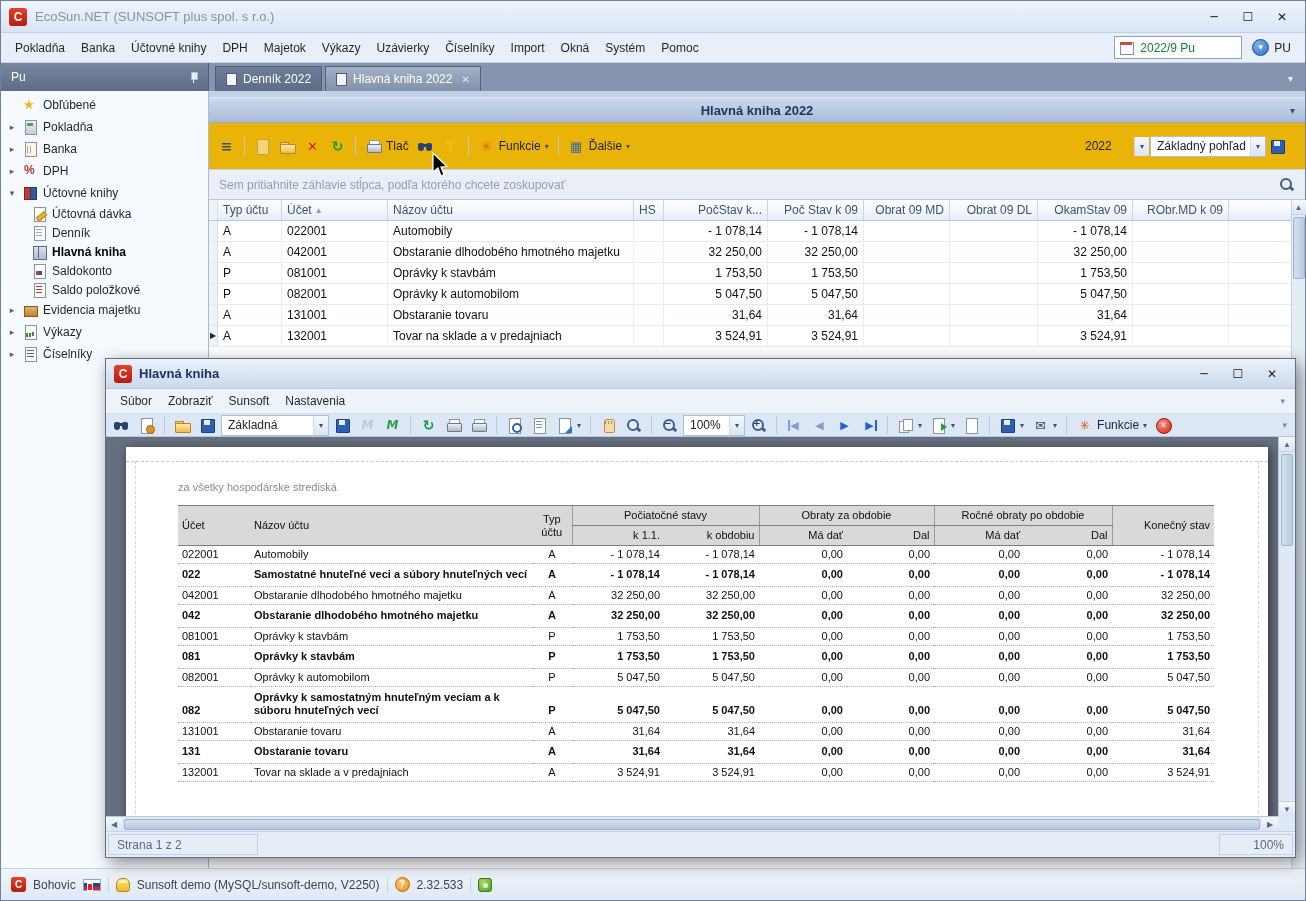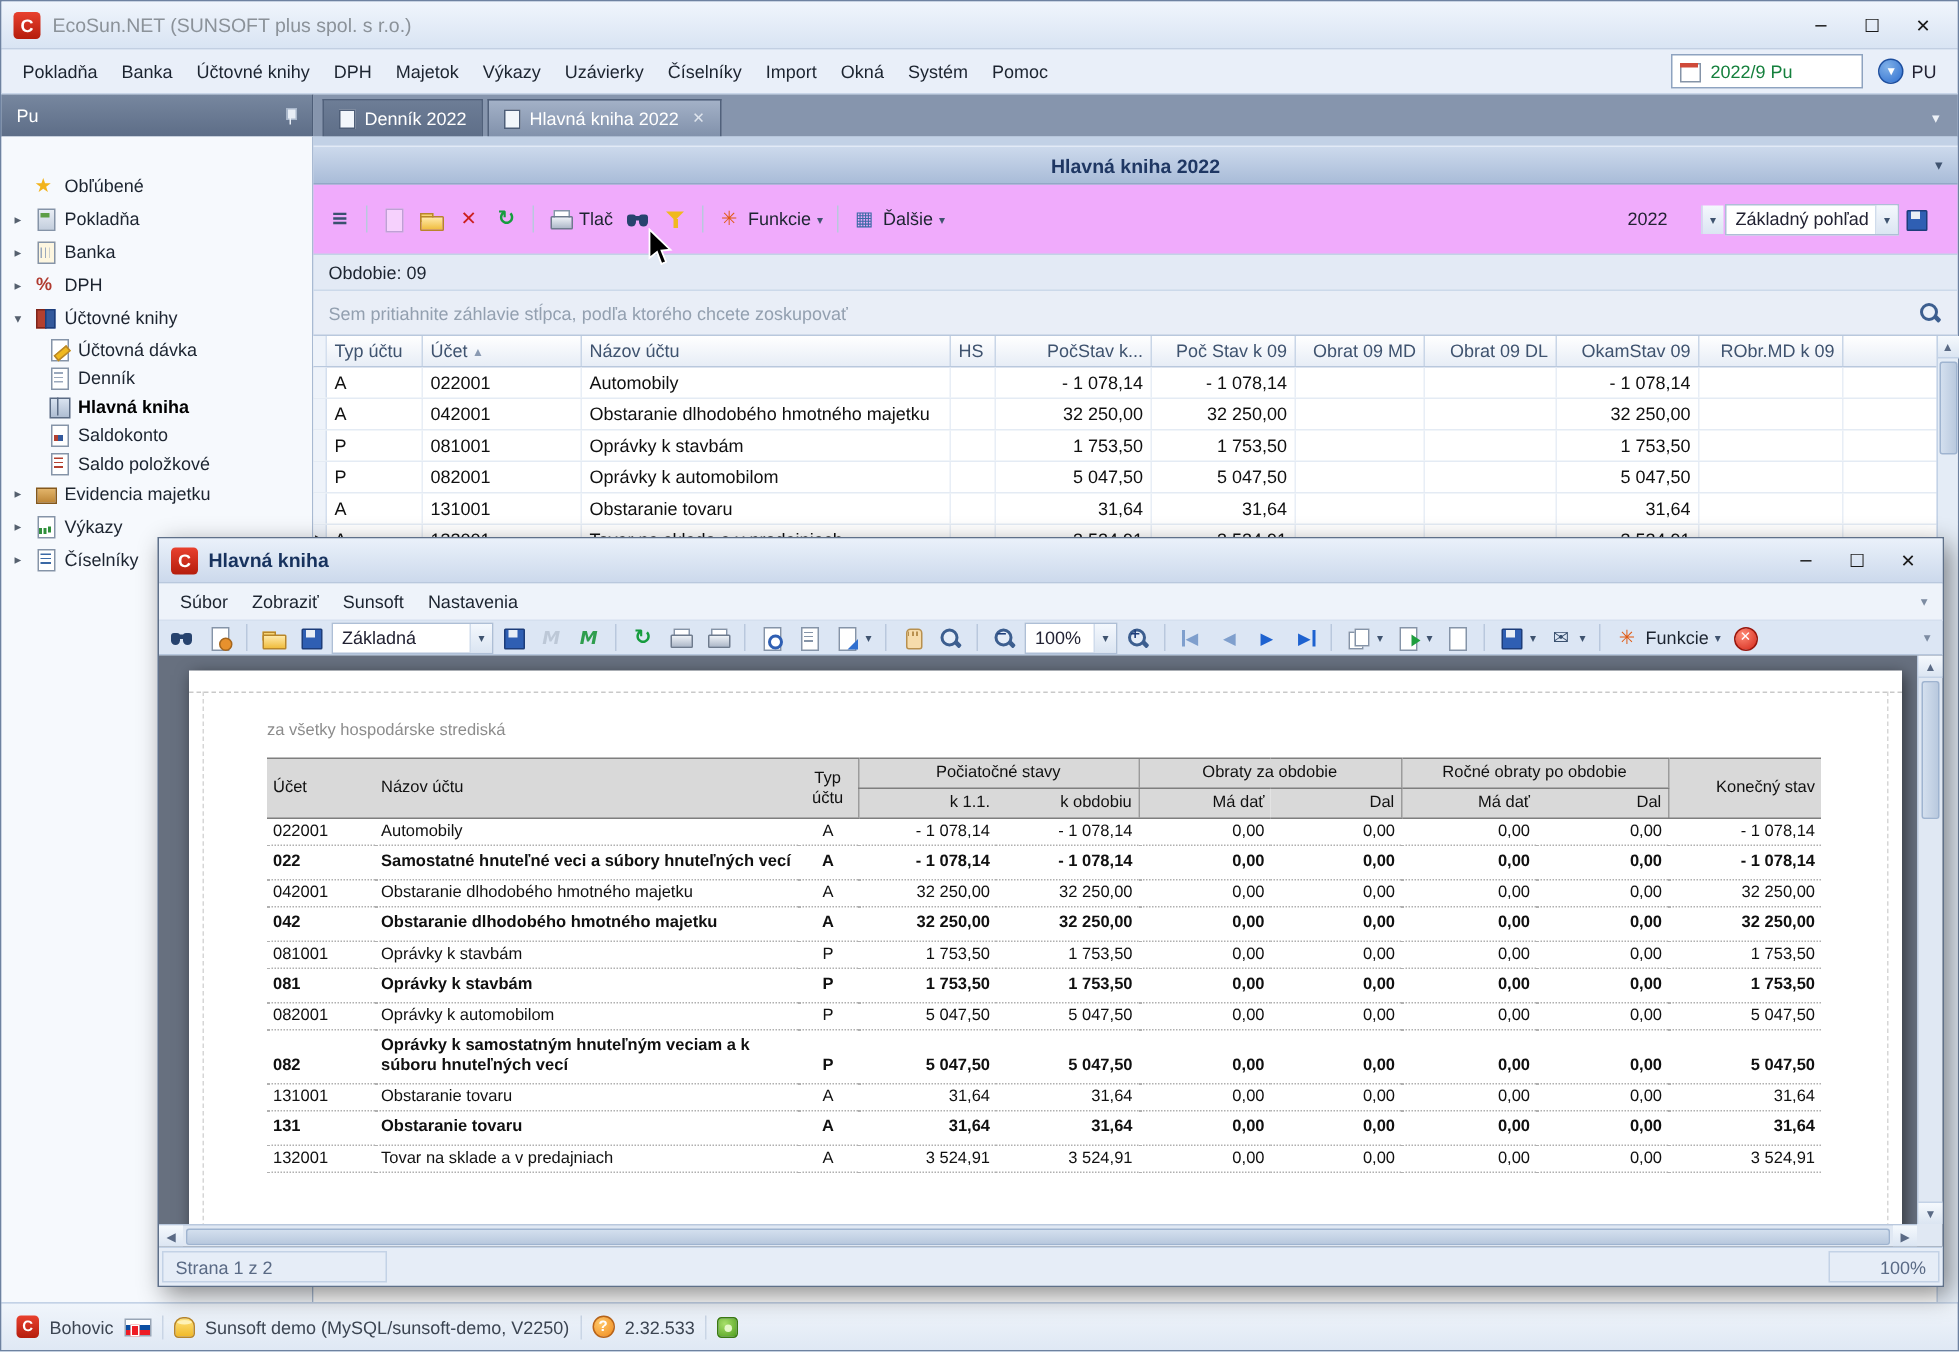--- a/index.html
+++ b/index.html
@@ -74,21 +74,21 @@
   .tabstrip{flex:1;background:#8695ad;display:flex;align-items:flex-end;padding:3px 6px 0 6px;gap:3px}
   .tab{height:25px;display:flex;align-items:center;gap:6px;padding:0 10px;color:#fff;font-size:12px;background:linear-gradient(#6d7d96,#5e6e88);border:1px solid #51617b;border-bottom:none}
   .tab.active{background:linear-gradient(#a3b1c7,#8191ab)}
   .tab-ic{width:11px;height:13px;background:#f2f6fb;border:1px solid #4e5e78;display:inline-block}
   .tab-close{color:#dfe5ee;font-size:10px;margin-left:3px}
   .tabstrip-caret{margin-left:auto;color:#eef2f8;align-self:center;font-size:10px;padding:0 6px}
 
   .bodyrow{flex:1;display:flex;min-height:0}
 
   
-  .sidebar{width:208px;background:#f6f9fd;border-right:1px solid #a9bad2;padding-top:22px;overflow:hidden}
+  .sidebar{width:208px;background:#f6f9fd;border-right:1px solid #a9bad2;padding-top:3px;overflow:hidden}
   .side-item{display:flex;align-items:center;gap:5px;padding-left:6px}
   .side-item.top{height:22px}
   .side-item.child{height:19px;padding-left:30px}
   .side-item .arrow{width:10px;color:#55606e;font-size:9px;text-align:center;flex:0 0 10px}
   .side-item .lbl{white-space:nowrap}
   .side-item.selected .lbl{font-weight:bold;color:#000}
 
   .sic{position:relative;display:inline-block;width:16px;height:16px;flex:0 0 16px}
   .sic::before{content:"";position:absolute;left:3px;top:1px;width:10px;height:13px;background:#fff;border:1px solid #8594a8}
   .sic-star-icon::before{content:"★";border:0;background:none;color:#f2b31c;font-size:13px;line-height:15px;left:1px;top:0;width:auto;height:auto}
@@ -107,21 +107,21 @@
   .sic-saldo-items-icon::after{content:"";position:absolute;left:5px;top:4px;width:6px;height:8px;background:repeating-linear-gradient(180deg,#b4402f 0 1px,transparent 1px 3px)}
   .sic-assets-icon::before{left:2px;top:4px;width:12px;height:9px;background:linear-gradient(#e2b46a,#bd8636);border:1px solid #84581c}
   .sic-reports-icon::after{content:"";position:absolute;left:4px;top:9px;width:2px;height:4px;background:#2f8f3a;box-shadow:3px 0 0 #2f8f3a,6px -1px 0 #2f8f3a}
   .sic-codelists-icon::after{content:"";position:absolute;left:5px;top:4px;width:7px;height:8px;background:repeating-linear-gradient(180deg,#3b69a5 0 1px,transparent 1px 3px)}
 
   
   .main{flex:1;background:#c2d1e6;display:flex;flex-direction:column;min-width:0;position:relative}
   .panel-title{margin-top:6px;height:26px;background:linear-gradient(#ccd9ec,#a9bcd8);border-top:1px solid #e2eaf6;border-bottom:1px solid #93a7c6;display:flex;align-items:center;justify-content:center;position:relative}
   .panel-title .t{font-size:13px;font-weight:bold;color:#1f3763}
   .panel-title .caret{position:absolute;right:10px;color:#3f536f;font-size:10px}
-  .main-toolbar{height:47px;background:#f0abfc;display:flex;align-items:center;padding:0 6px;border-bottom:1px solid #c3d2e6}
+  .main-toolbar{height:47px;background:#eab308;display:flex;align-items:center;padding:0 6px;border-bottom:1px solid #c3d2e6}
   .titems{display:flex;align-items:center;gap:2px}
   .tbtn{height:22px;min-width:22px;display:flex;align-items:center;justify-content:center;gap:4px;padding:0 3px;border-radius:2px}
   .tbtn.disabled{opacity:.45}
   .tlabel{font-size:12px;color:#1c2430;white-space:nowrap}
   .tcaret{font-size:8px;color:#3f536f}
   .tsep{width:1px;height:18px;background:#b9c8dd;margin:0 4px;display:inline-block}
   .mt-right{margin-left:auto;display:flex;align-items:center;gap:0;padding-right:10px}
   .combo{display:flex;align-items:center;height:21px;border:1px solid #aebfd6;background:#fff;font-size:12px;color:#223;padding-left:6px}
   .combo .cv{flex:1;overflow:hidden;white-space:nowrap}
   .combo .cb{width:15px;align-self:stretch;display:flex;align-items:center;justify-content:center;color:#3f536f;font-size:8px;border-left:1px solid #d0dcec;background:linear-gradient(#f4f8fd,#dbe5f2)}
@@ -380,23 +380,20 @@
           <div class="combo" style="width:116px">
             <span class="cv">Základný pohľad</span>
             <span class="cb">▾</span>
           </div>
           <span class="tbtn">
             <span class="ic ic-disk"></span>
           </span>
         </div>
       </div>
 
-      <div class="obdobie-row">
-        <span>Obdobie: 09</span>
-      </div>
 
       <div class="groupby">
         <span>Sem pritiahnite záhlavie stĺpca, podľa ktorého chcete zoskupovať</span>
         <span class="ic ic-zoom gb-zoom"></span>
       </div>
 
       <div class="grid">
         <div class="ghead" id="grid-head">
             <span class="gh w0"></span>
             <span class="gh w1">

